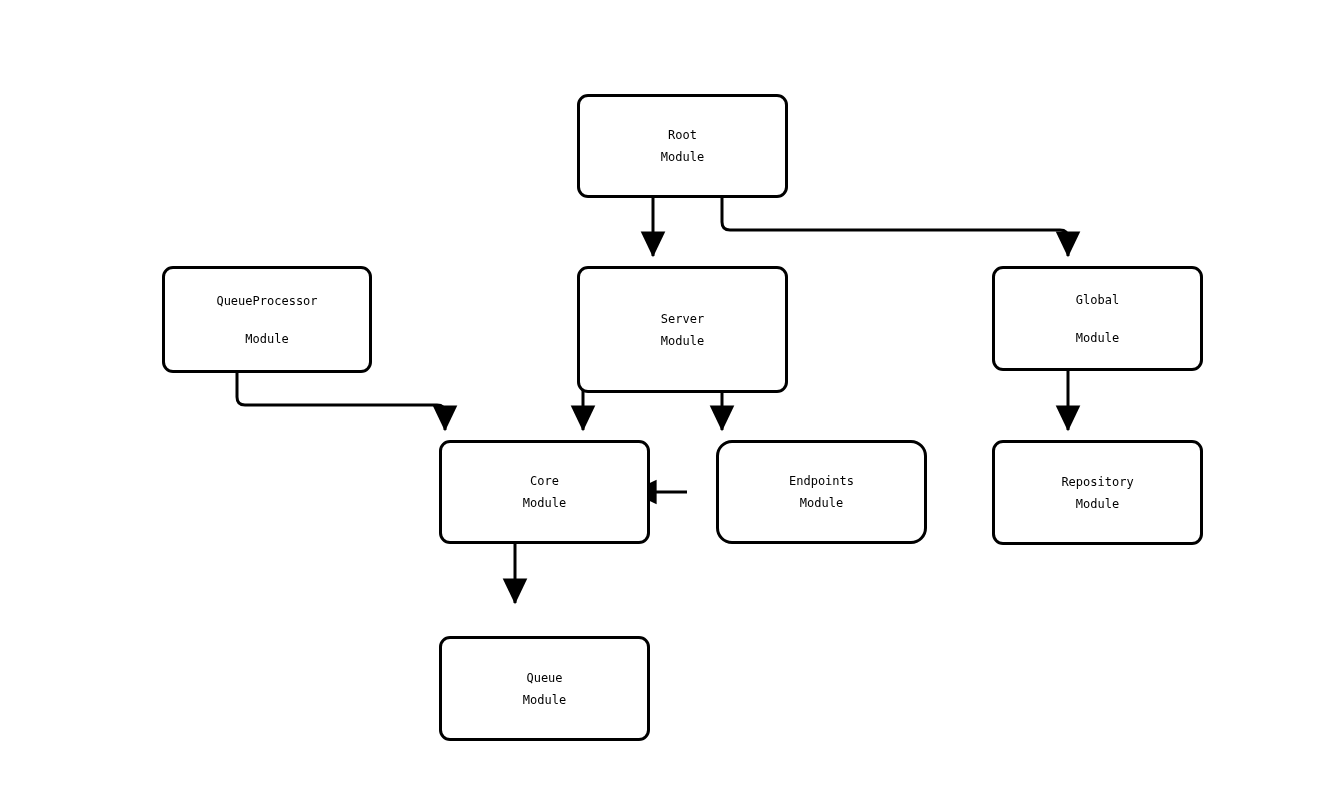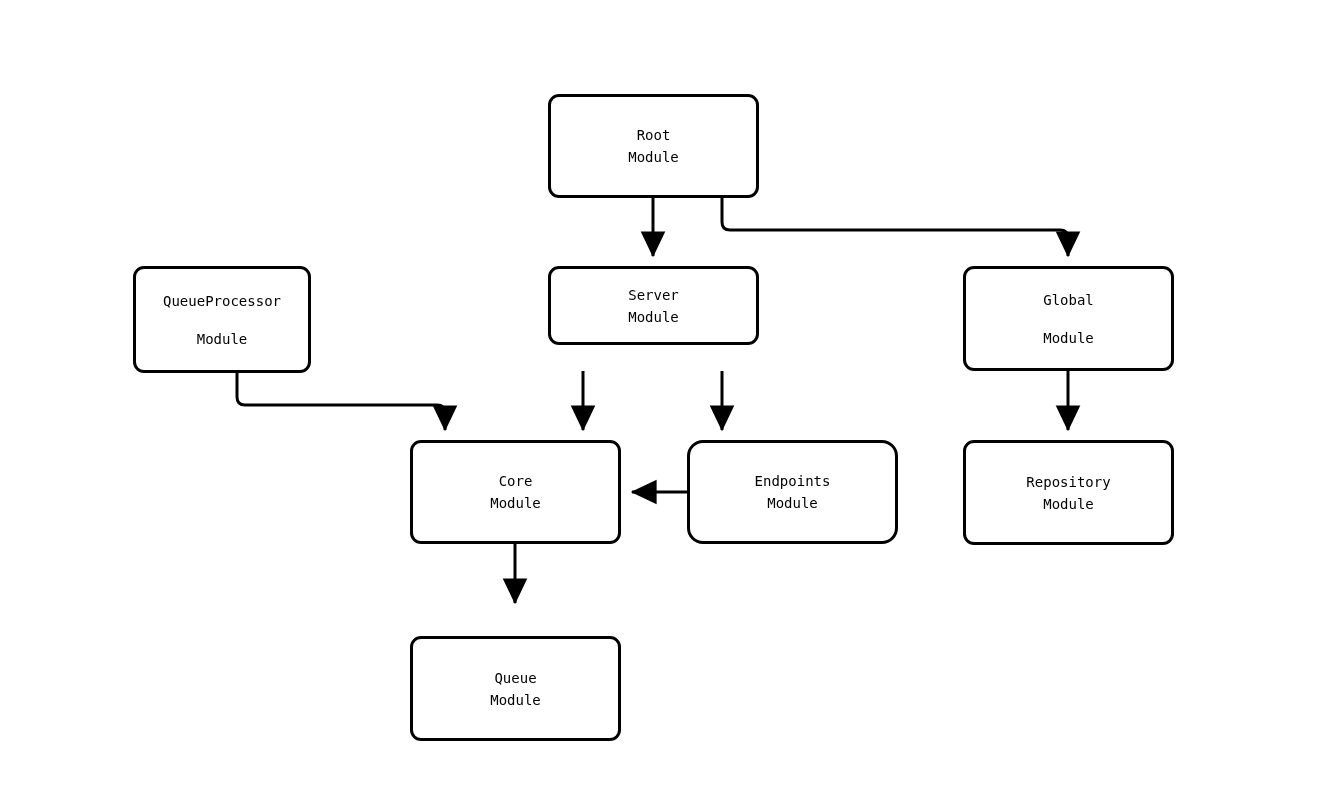--- a/index.html
+++ b/index.html
@@ -35,25 +35,26 @@
     background: #ffffff;
     border: 3px solid #000000;
     border-radius: 11px;
     display: flex;
     flex-direction: column;
     align-items: center;
     justify-content: center;
     text-align: right;
     color: #000000;
     font-family: "DejaVu Sans Mono", "Liberation Mono", monospace;
-    font-size: 14px;
+    font-size: 12px;
     line-height: 22px;
     font-weight: 400;
     letter-spacing: 0px;
     z-index: 2;
+    margin-left: 29px;
   }
   .node .nline {
     display: block;
     white-space: pre;
   }
 </style>
 </head>
 <body>
 
 <div id="canvas">
@@ -96,26 +97,26 @@
     <g>
       <path d="M 515 544 L 515 603" fill="none" stroke="#000000" stroke-width="3" marker-end="url(#arrowhead)"></path>
     </g>
   </svg>
 
   <div class="node" style="left:548px; top:94px; width:211px; height:104px;">
     <span class="nline">Root</span>
     <span class="nline">Module</span>
   </div>
 
-  <div class="node" style="left:133px; top:266px; width:178px; height:107px;gap:16px;">
+  <div class="node" style="left:133px; top:266px; width:210px; height:107px;gap:16px;">
     <span class="nline">QueueProcessor</span>
     <span class="nline">Module</span>
   </div>
 
-  <div class="node" style="left:548px; top:266px; width:211px; height:79px;">
+  <div class="node" style="left:548px; top:266px; width:211px; height:127px;">
     <span class="nline">Server</span>
     <span class="nline">Module</span>
   </div>
 
   <div class="node" style="left:963px; top:266px; width:211px; height:105px;gap:16px;">
     <span class="nline">Global</span>
     <span class="nline">Module</span>
   </div>
 
   <div class="node" style="left:410px; top:440px; width:211px; height:104px;">

